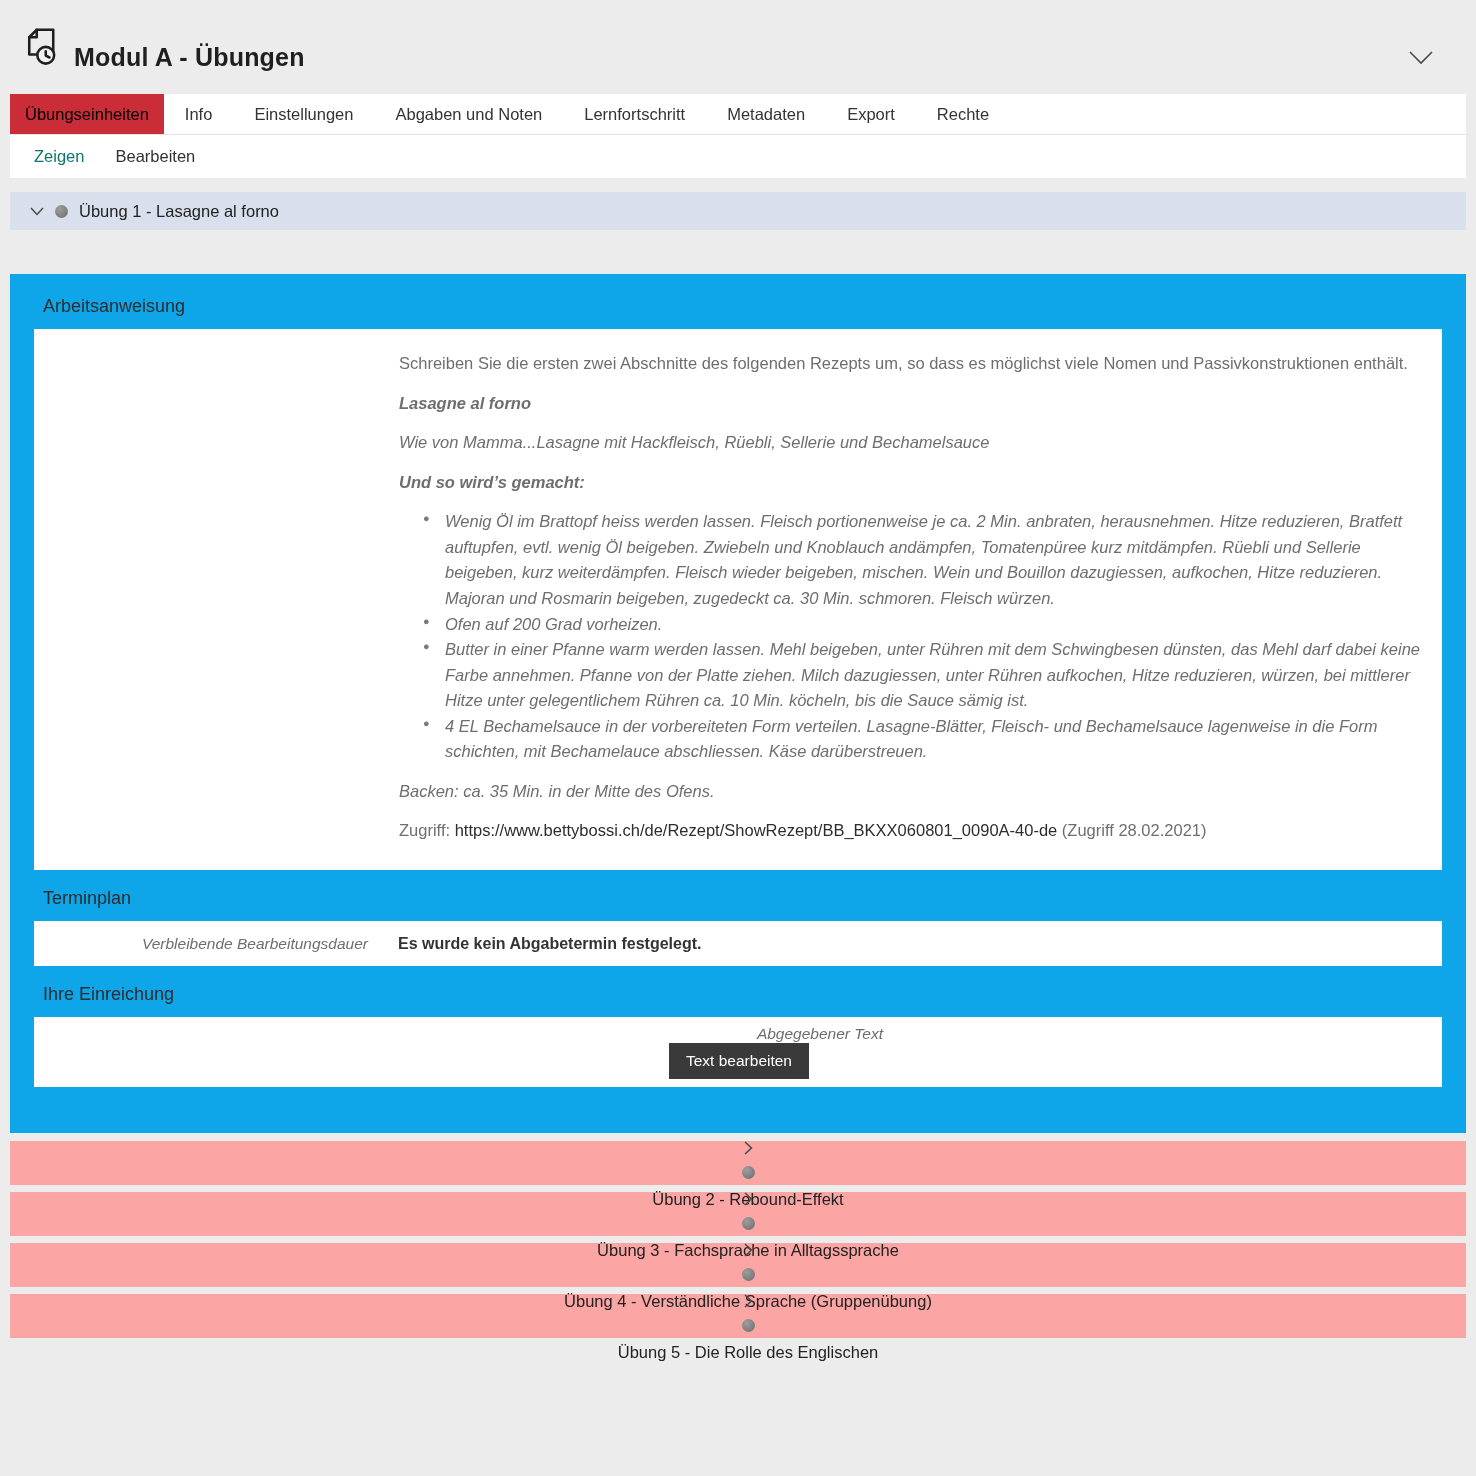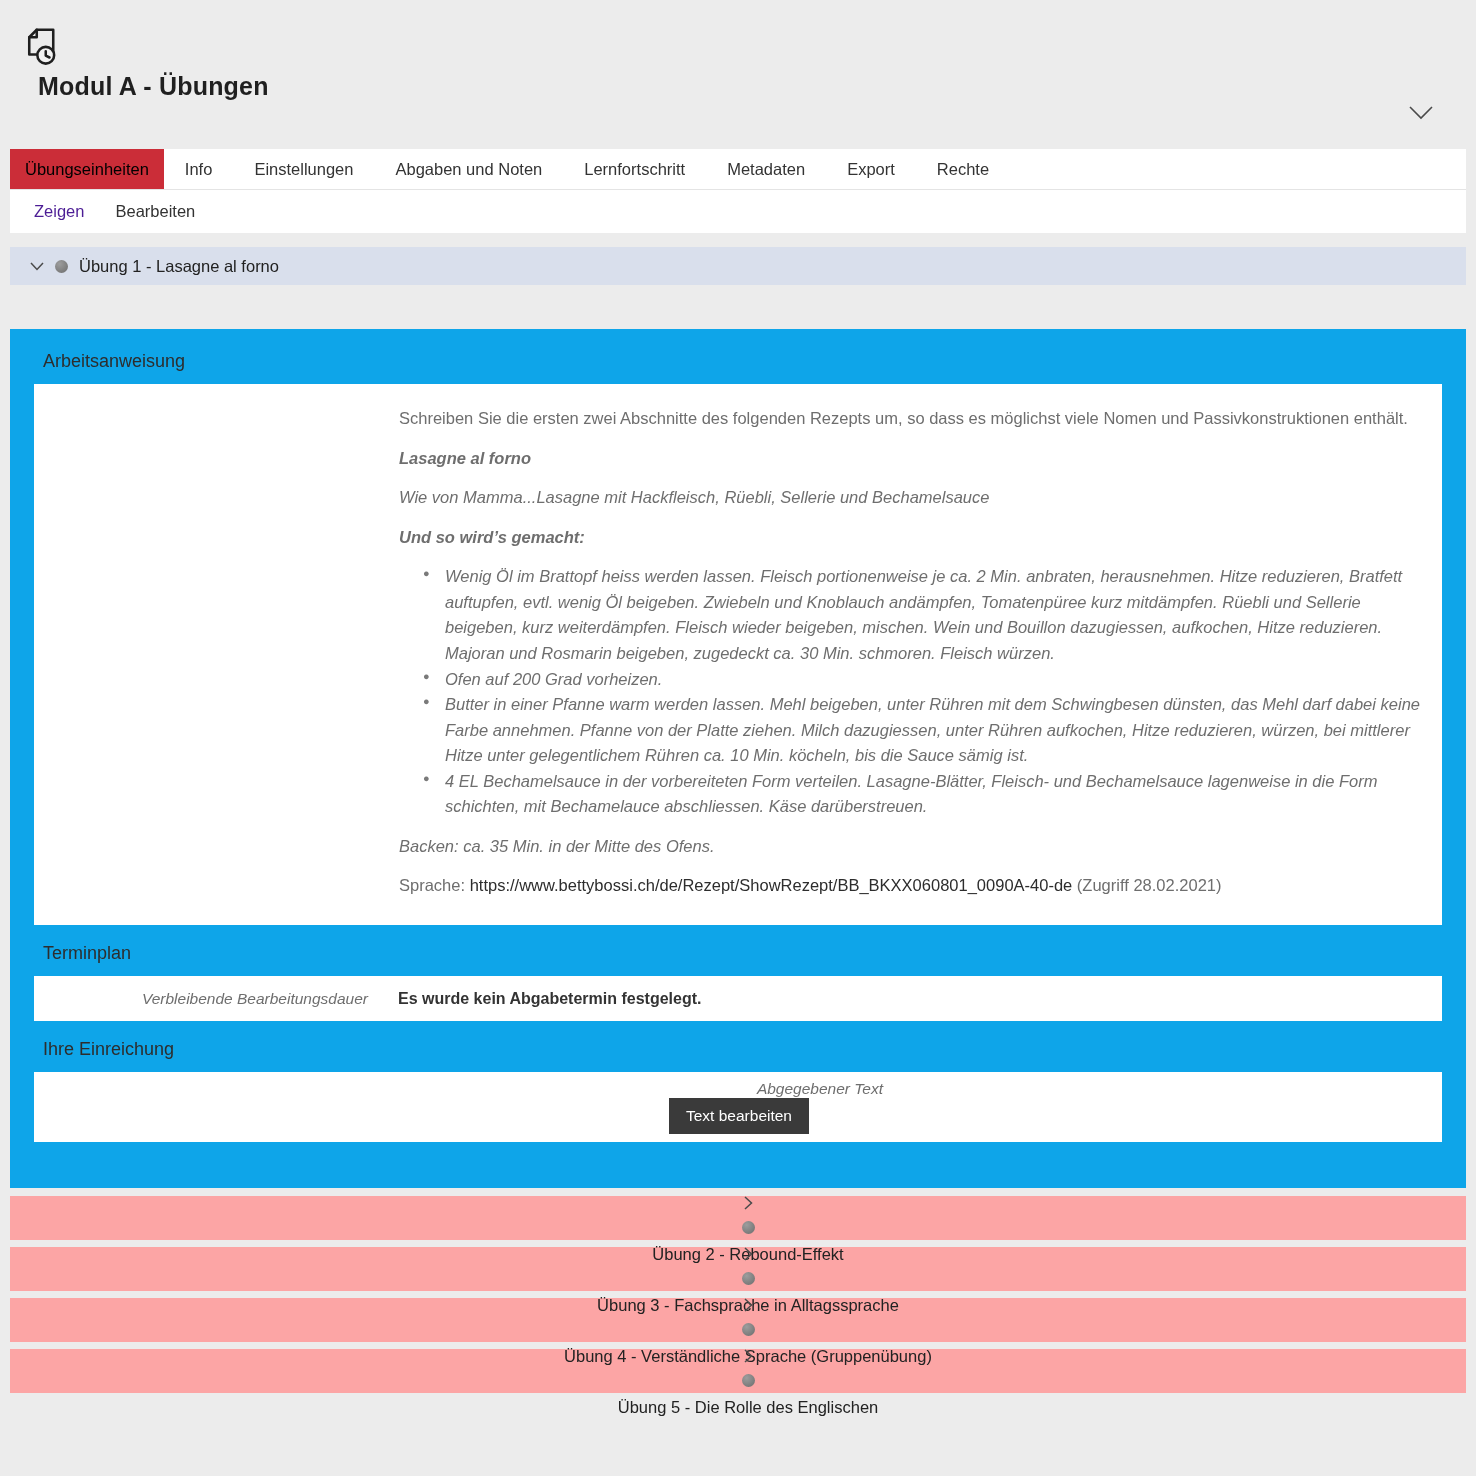--- a/index.html
+++ b/index.html
@@ -7,23 +7,22 @@
   body {
     font-family: "Liberation Sans", sans-serif;
     background: #ececec;
     color: #333;
     min-height: 1476px;
   }
   .page { padding: 0 10px; }
 
   
   .titlebar {
-    display: flex; align-items: flex-start;
+    display: flex; align-items: flex-end;
     padding: 24px 14px 22px 14px;
-    flex-direction: column;
   }
   .titlebar .doc-icon { flex: 0 0 auto; margin-top: 2px; }
   .titlebar h1 {
     font-size: 25px; font-weight: bold; color: #1f1f1f;
     margin-left: 14px; letter-spacing: .2px;
   }
   .titlebar .collapse-btn {
     margin-left: auto; margin-right: 14px;
     background: none; border: none; cursor: pointer; padding: 4px;
   }
@@ -39,21 +38,21 @@
     font-size: 16.5px; color: #333; cursor: pointer; white-space: nowrap;
   }
   .tab.active { background: #cb2d38; color: #000000; margin-right: 6px; }
 
   
   .subnav {
     background: #fff; height: 43px;
     display: flex; align-items: center; gap: 31px;
     padding-left: 24px; font-size: 16.5px;
   }
-  .subnav .active { color: #4c1d95; cursor: pointer; }
+  .subnav .active { color: #0f766e; cursor: pointer; }
   .subnav .plain { color: #333; cursor: pointer; }
 
   .spacer14 { height: 14px; }
   .spacer8  { height: 8px;  }
 
   
   .ex-header {
     display: flex; align-items: center; gap: 11px;
     height: 38px; padding-left: 20px;
     font-size: 16.5px; color: #222; cursor: pointer;
@@ -173,21 +172,21 @@
       <p class="r-it">Wie von Mamma...Lasagne mit Hackfleisch, Rüebli, Sellerie und Bechamelsauce</p>
       <p class="r-bold-it">Und so wird’s gemacht:</p>
       <ul class="steps">
         <li>Wenig Öl im Brattopf heiss werden lassen. Fleisch portionenweise je ca. 2 Min. anbraten, herausnehmen. Hitze reduzieren, Bratfett auftupfen, evtl. wenig Öl beigeben. Zwiebeln und Knoblauch andämpfen, Tomatenpüree kurz mitdämpfen. Rüebli und Sellerie beigeben, kurz weiterdämpfen. Fleisch wieder beigeben, mischen. Wein und Bouillon dazugiessen, aufkochen, Hitze reduzieren. Majoran und Rosmarin beigeben, zugedeckt ca. 30 Min. schmoren. Fleisch würzen.</li>
         <li>Ofen auf 200 Grad vorheizen.</li>
         <li>Butter in einer Pfanne warm werden lassen. Mehl beigeben, unter Rühren mit dem Schwingbesen dünsten, das Mehl darf dabei keine Farbe annehmen. Pfanne von der Platte ziehen. Milch dazugiessen, unter Rühren aufkochen, Hitze reduzieren, würzen, bei mittlerer Hitze unter gelegentlichem Rühren ca. 10 Min. köcheln, bis die Sauce sämig ist.</li>
         <li>4 EL Bechamelsauce in der vorbereiteten Form verteilen. Lasagne-Blätter, Fleisch- und Bechamelsauce lagenweise in die Form schichten, mit Bechamelauce abschliessen. Käse darüberstreuen.</li>
       </ul>
       <p class="r-it">Backen: ca. 35 Min. in der Mitte des Ofens.</p>
       <p>
-        <span>Sprache:</span>
+        <span>Zugriff:</span>
         <a class="src-link">https://www.bettybossi.ch/de/Rezept/ShowRezept/BB_BKXX060801_0090A-40-de</a>
         <span>(Zugriff 28.02.2021)</span>
       </p>
     </div>
 
     <h2>Terminplan</h2>
 
     <div class="form-row">
       <span class="form-label">Verbleibende Bearbeitungsdauer</span>
       <span class="form-value">Es wurde kein Abgabetermin festgelegt.</span>

